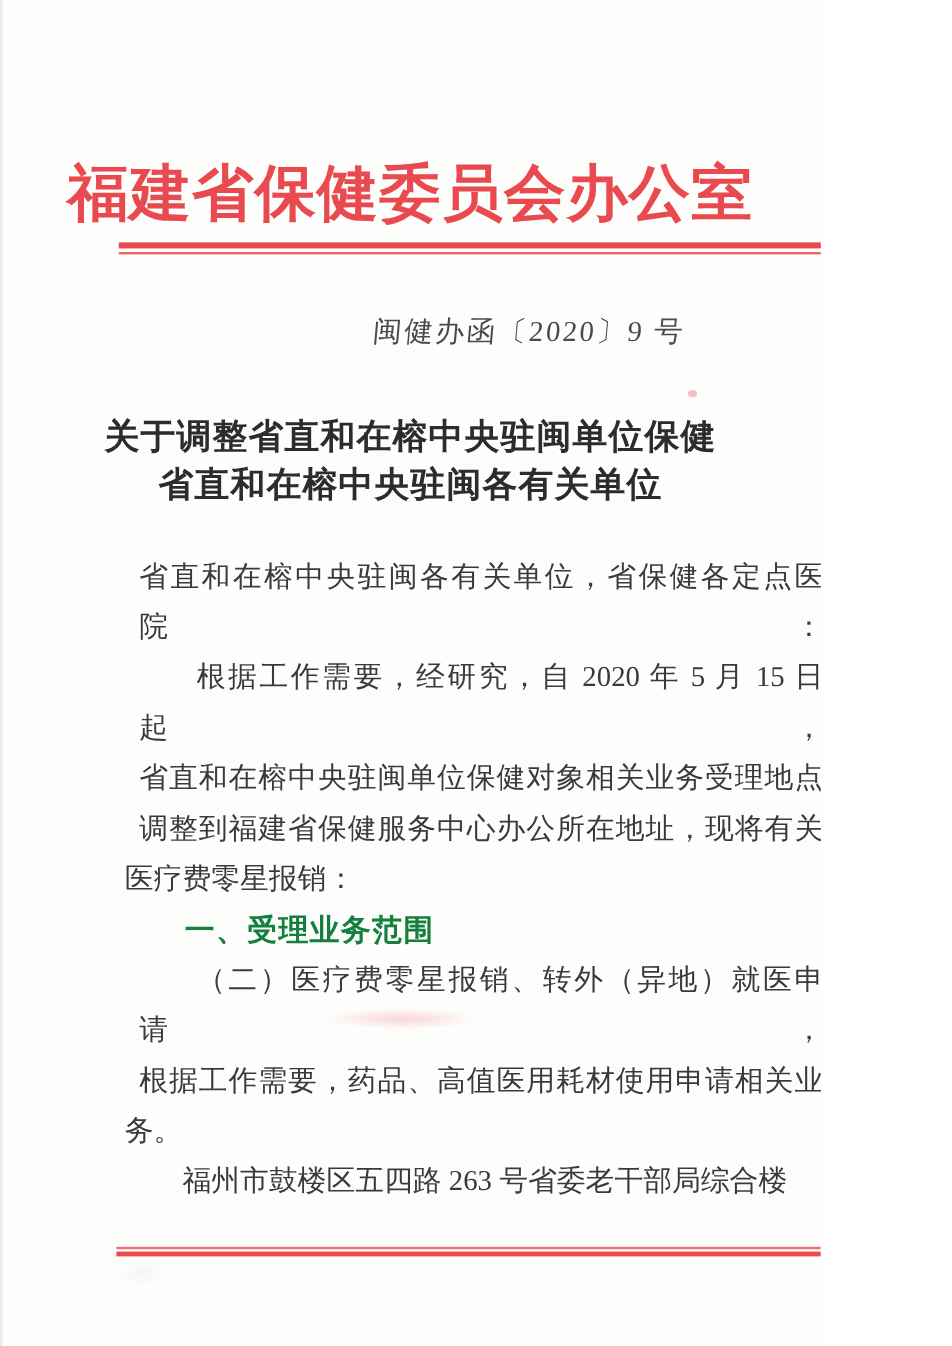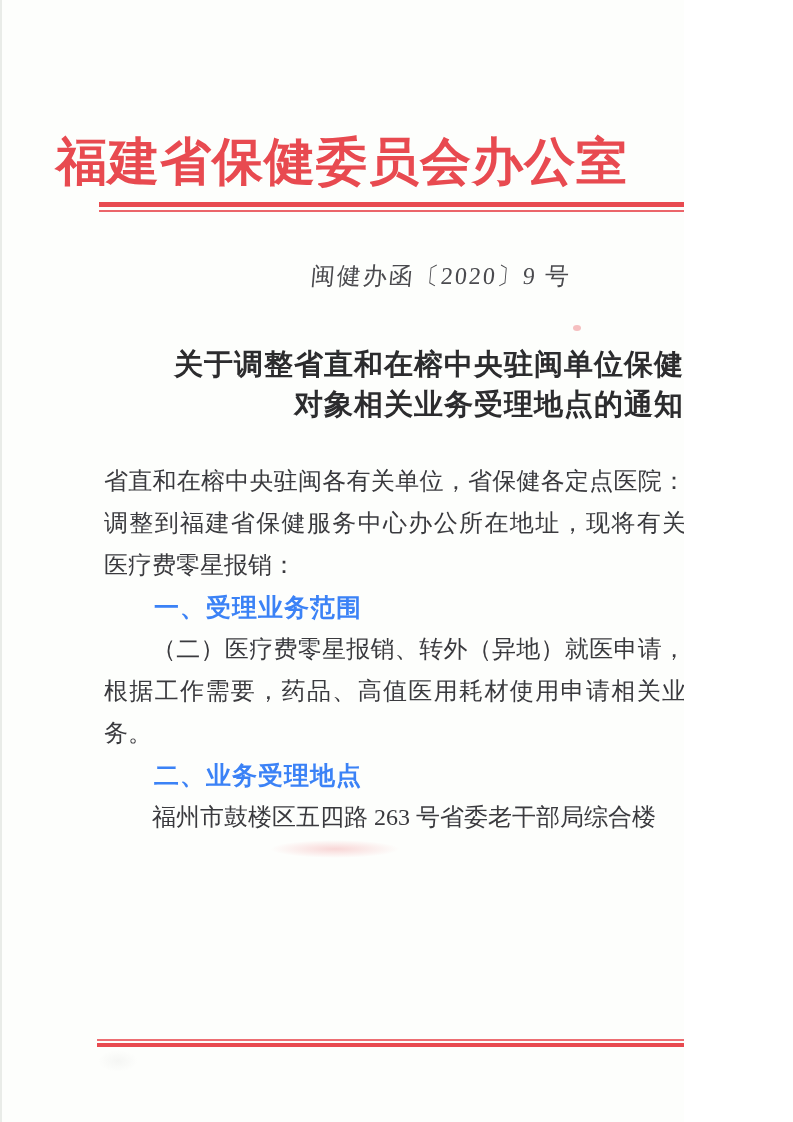--- a/index.html
+++ b/index.html
@@ -37,40 +37,40 @@
     position:absolute;top:260px;right:113px;
     font-size:24px;color:#4a4a4e;
     transform:skewX(-5deg);
     letter-spacing:2px;
     font-family:"Liberation Serif", serif;
   }
 
   
   .title-block{
     position:absolute;top:344px;left:0;right:0;
-    text-align:right;color:#2c2c2e;
+    text-align:center;color:#2c2c2e;
   }
   .title-line{
     font-size:29px;font-weight:bold;line-height:40px;
     letter-spacing:1px;
     font-family:"Liberation Serif", serif;
   }
 
   
   .body-block{
     position:absolute;top:460px;left:104px;width:582px;
     color:#3a3a3e;
     font-size:24px;line-height:42px;
     font-family:"Liberation Serif", serif;
   }
   .bline{min-height:42px;}
   .bline.ind{text-indent:2em;}
-  .bline.st{text-align:justify;text-align-last:justify;}
+  .bline.st{text-align:justify;text-align-last:justify;margin-left:12px;}
   .bline.hd{
-    font-weight:bold;color:#3b82f6;
+    font-weight:bold;color:#15803d;
     font-family:"Liberation Sans", sans-serif;
     font-size:25px;letter-spacing:1px;
   }
 
   
   .artifact{position:absolute;pointer-events:none;}
   .art-stamp{
     left:270px;top:840px;width:130px;height:18px;border-radius:50%;
     background:radial-gradient(ellipse at center, rgba(232,74,80,.22), rgba(232,74,80,0) 70%);
   }
@@ -89,32 +89,33 @@
 <div class="page" style="--red: #e84a50;">
 
   <div class="lh-title">福建省保健委员会办公室</div>
   <div class="rule rule-top-thick"></div>
   <div class="rule rule-top-thin"></div>
 
   <div class="doc-number">闽健办函〔2020〕9 号</div>
 
   <div class="title-block">
     <div class="title-line">关于调整省直和在榕中央驻闽单位保健</div>
-    <div class="title-line">对象相关业务受理地点的通知</div>
+    <div class="title-line">省直和在榕中央驻闽各有关单位</div>
   </div>
 
   <div class="body-block">
       <div class="bline st">省直和在榕中央驻闽各有关单位，省保健各定点医院：</div>
+      <div class="bline ind st">根据工作需要，经研究，自 2020 年 5 月 15 日起，</div>
+      <div class="bline st">省直和在榕中央驻闽单位保健对象相关业务受理地点</div>
       <div class="bline st">调整到福建省保健服务中心办公所在地址，现将有关</div>
       <div class="bline">医疗费零星报销：</div>
       <div class="bline ind hd">一、受理业务范围</div>
       <div class="bline ind st">（二）医疗费零星报销、转外（异地）就医申请，</div>
       <div class="bline st">根据工作需要，药品、高值医用耗材使用申请相关业</div>
       <div class="bline">务。</div>
-      <div class="bline ind hd">二、业务受理地点</div>
       <div class="bline ind">福州市鼓楼区五四路 263 号省委老干部局综合楼</div>
     </div>
 
   <div class="rule rule-bot-thin"></div>
   <div class="rule rule-bot-thick"></div>
 
   <div class="artifact art-stamp"></div>
   <div class="artifact art-speck"></div>
   <div class="artifact art-smudge"></div>
 </div>

